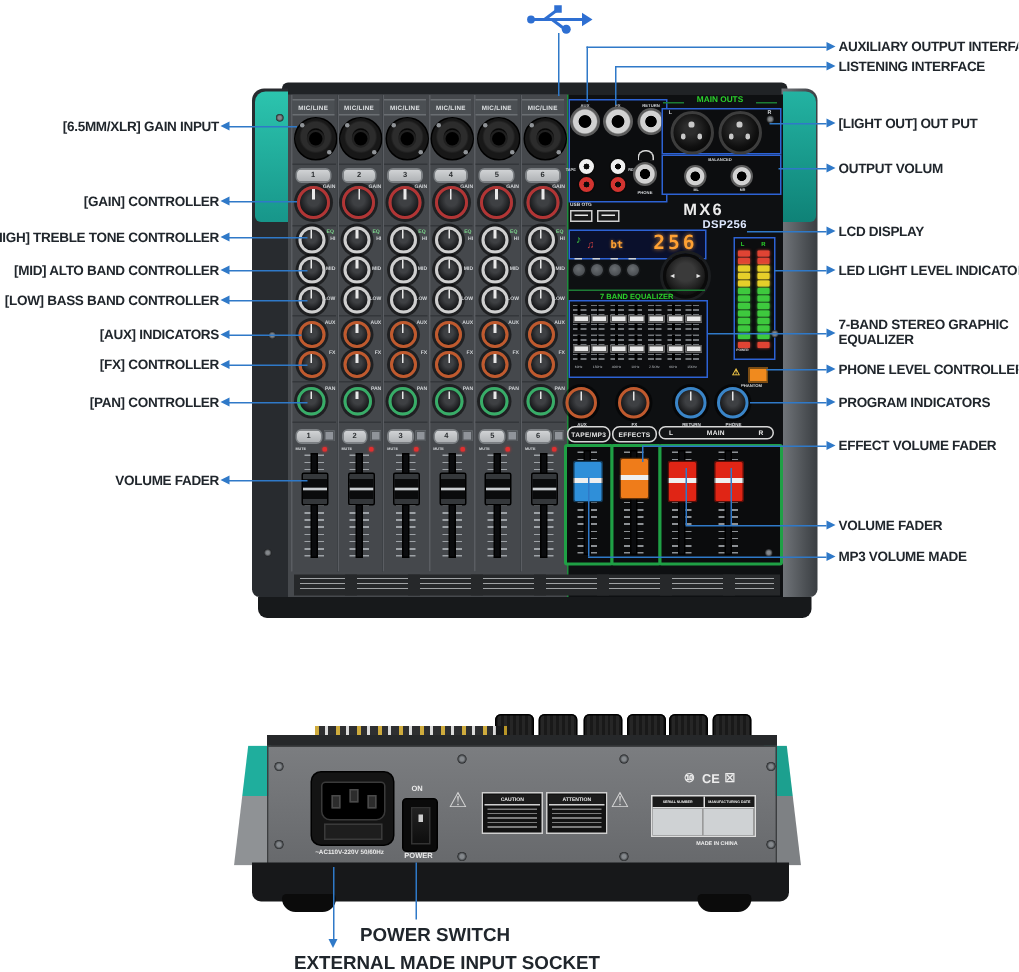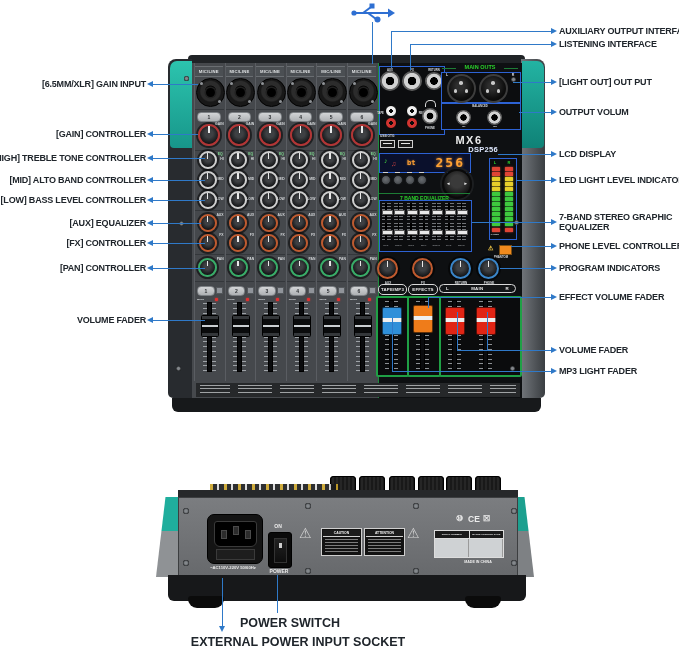--- a/index.html
+++ b/index.html
@@ -756,24 +756,24 @@
       <div class="hline" style="left: 152px; top: 84px; width: 46px;"></div>
       <div class="clab" style="right: 533px; top: 134px;">[GAIN] CONTROLLER</div>
       <div class="arl" style="left: 147px; top: 131px;"></div>
       <div class="hline" style="left: 152px; top: 134px; width: 46px;"></div>
       <div class="clab" style="right: 533px; top: 158px;">[HIGH] TREBLE TONE CONTROLLER</div>
       <div class="arl" style="left: 147px; top: 155px;"></div>
       <div class="hline" style="left: 152px; top: 158px; width: 53px;"></div>
       <div class="clab" style="right: 533px; top: 180px;">[MID] ALTO BAND CONTROLLER</div>
       <div class="arl" style="left: 147px; top: 177px;"></div>
       <div class="hline" style="left: 152px; top: 180px; width: 53px;"></div>
-      <div class="clab" style="right: 533px; top: 200px;">[LOW] BASS LEVEL CONTROLLER</div>
+      <div class="clab" style="right: 533px; top: 200px;">[LOW] BASS BAND CONTROLLER</div>
       <div class="arl" style="left: 147px; top: 197px;"></div>
       <div class="hline" style="left: 152px; top: 200px; width: 53px;"></div>
-      <div class="clab" style="right: 533px; top: 223px;">[AUX] EQUALIZER</div>
+      <div class="clab" style="right: 533px; top: 223px;">[AUX] INDICATORS</div>
       <div class="arl" style="left: 147px; top: 220px;"></div>
       <div class="hline" style="left: 152px; top: 223px; width: 49px;"></div>
       <div class="clab" style="right: 533px; top: 243px;">[FX] CONTROLLER</div>
       <div class="arl" style="left: 147px; top: 240px;"></div>
       <div class="hline" style="left: 152px; top: 243px; width: 53px;"></div>
       <div class="clab" style="right: 533px; top: 268px;">[PAN] CONTROLLER</div>
       <div class="arl" style="left: 147px; top: 265px;"></div>
       <div class="hline" style="left: 152px; top: 268px; width: 53px;"></div>
       <div class="clab" style="right: 533px; top: 320px;">VOLUME FADER</div>
       <div class="arl" style="left: 147px; top: 317px;"></div>
@@ -809,24 +809,24 @@
       <div class="arr" style="left: 551px; top: 265px;"></div>
       <div class="clab" style="left: 559px; top: 297px;">EFFECT VOLUME FADER</div>
       <div class="hline" style="left: 428px; top: 297px; width: 123px;"></div>
       <div class="arr" style="left: 551px; top: 294px;"></div>
       <div class="vline" style="left: 428px; top: 297px; height: 11px;"></div>
       <div class="clab" style="left: 559px; top: 350px;">VOLUME FADER</div>
       <div class="hline" style="left: 457px; top: 350px; width: 94px;"></div>
       <div class="arr" style="left: 551px; top: 347px;"></div>
       <div class="vline" style="left: 457px; top: 312px; height: 38px;"></div>
       <div class="vline" style="left: 487px; top: 312px; height: 38px;"></div>
-      <div class="clab" style="left: 559px; top: 371px;">MP3 LIGHT FADER</div>
+      <div class="clab" style="left: 559px; top: 371px;">MP3 VOLUME MADE</div>
       <div class="hline" style="left: 392px; top: 371px; width: 159px;"></div>
       <div class="arr" style="left: 551px; top: 368px;"></div>
       <div class="vline" style="left: 392px; top: 318px; height: 53px;"></div>
       <div class="vline" style="left: 372px; top: 22px; height: 42px;"></div>
       <div class="vline" style="left: 277px; top: 575px; height: 38px;"></div>
       <div class="clab bot" style="left: 290px; top: 616px; transform: translateX(-50%);">POWER SWITCH</div>
       <div class="vline" style="left: 222px; top: 578px; height: 48px;"></div>
       <div class="ard" style="left: 219px; top: 626px;"></div>
-      <div class="clab bot" style="left: 298px; top: 635px; transform: translateX(-50%);">EXTERNAL POWER INPUT SOCKET</div>
+      <div class="clab bot" style="left: 298px; top: 635px; transform: translateX(-50%);">EXTERNAL MADE INPUT SOCKET</div>
     </div>
 </div>
 
 </body></html>

